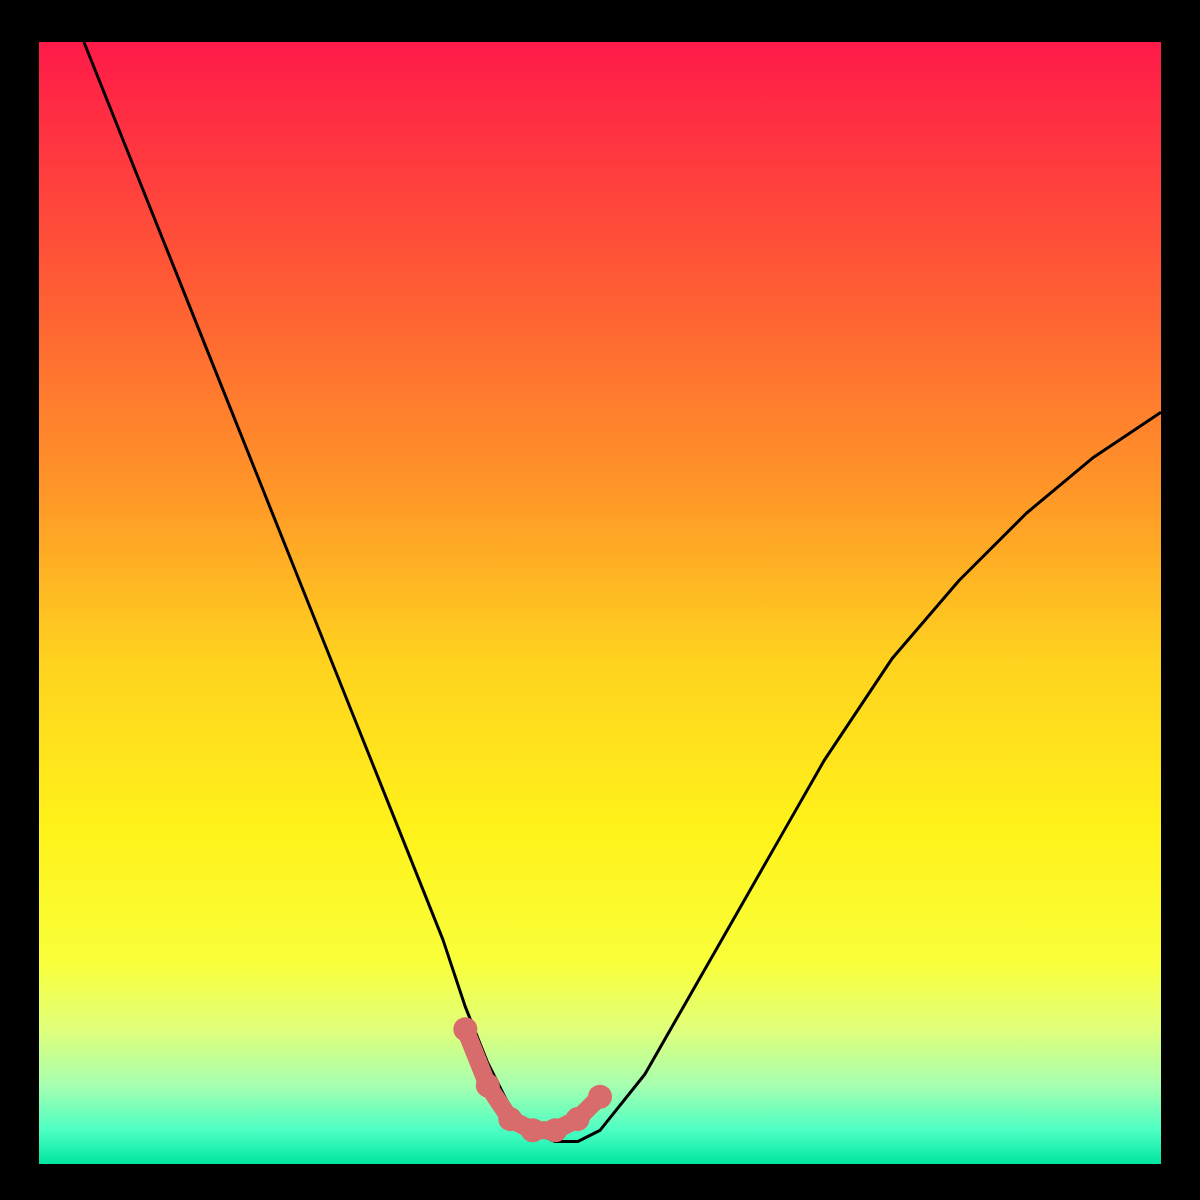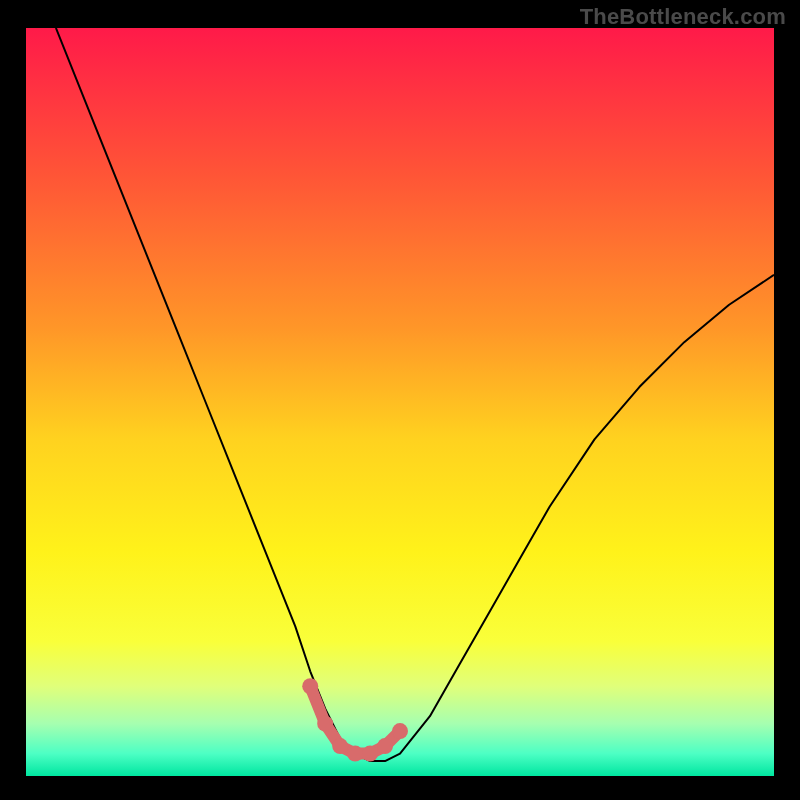--- a/index.html
+++ b/index.html
@@ -74,14 +74,13 @@
           <circle cx="299.20" cy="695.64" r="8" fill="#d86b6b"></circle>
           <circle cx="314.16" cy="718.08" r="8" fill="#d86b6b"></circle>
           <circle cx="329.12" cy="725.56" r="8" fill="#d86b6b"></circle>
           <circle cx="344.08" cy="725.56" r="8" fill="#d86b6b"></circle>
           <circle cx="359.04" cy="718.08" r="8" fill="#d86b6b"></circle>
           <circle cx="374.00" cy="703.12" r="8" fill="#d86b6b"></circle>
         </g>
     </svg>
   </div>
 
-  <div class="watermark">TheBottleneck.com</div>
 </div>
 
 </body></html>

